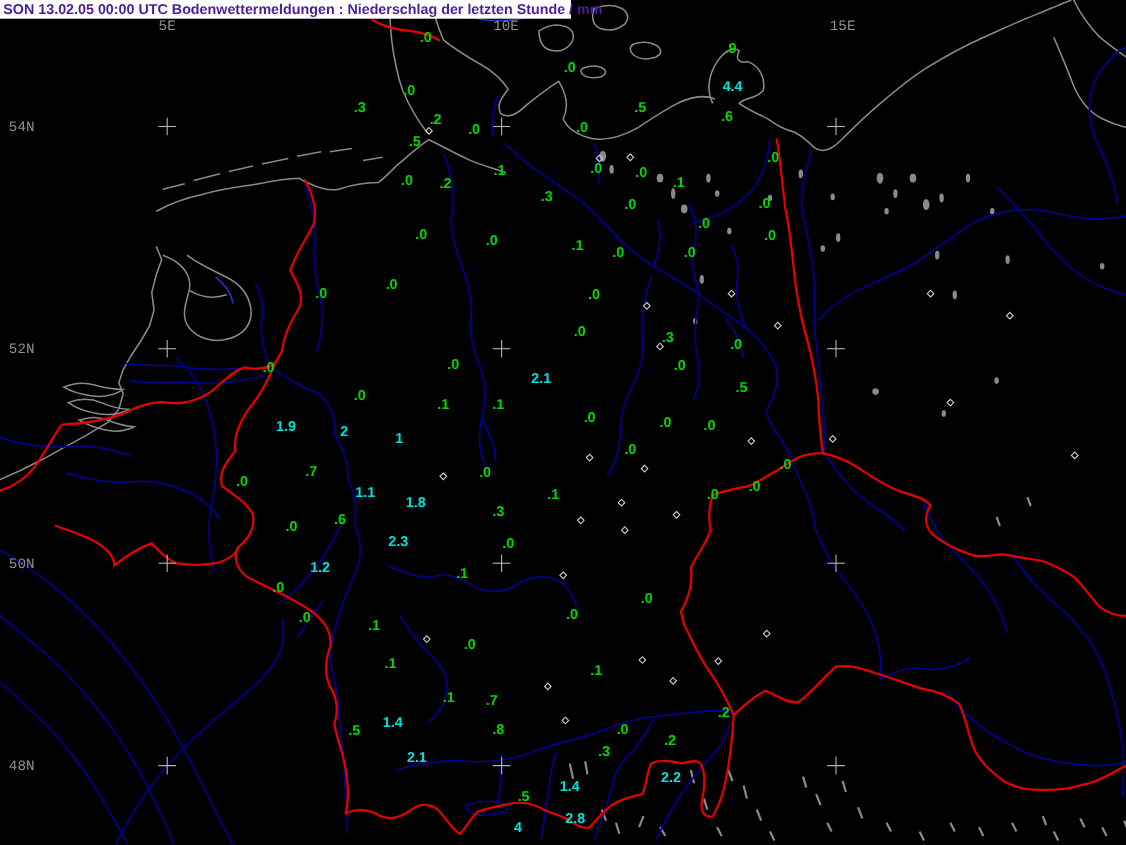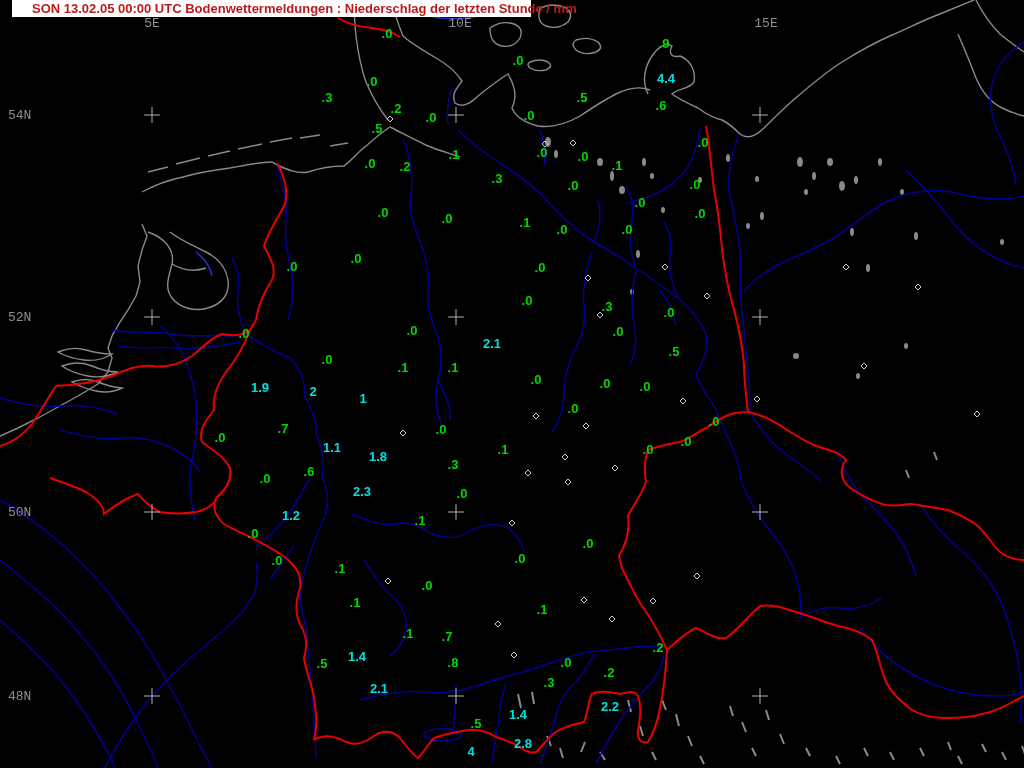--- a/index.html
+++ b/index.html
@@ -1,19 +1,19 @@
 <!DOCTYPE html>
 <html><head>
 <meta charset="utf-8">
 <style>
   html,body{margin:0;padding:0;background:#000;}
   #stage{position:relative;width:1024px;height:768px;background:#000;overflow:hidden;
          font-family:"Liberation Sans",sans-serif;}
-  #titlebar{position:absolute;left:12px;top:0;width:519px;height:17px;background:#fff;
-            color:#b91c1c;font-weight:bold;font-size:13px;line-height:17px;padding-left:20px;
+  #titlebar{position:absolute;left:0;top:0;width:519px;height:17px;background:#fff;
+            color:#4c1d95;font-weight:bold;font-size:13px;line-height:17px;padding-left:3px;
             white-space:nowrap;letter-spacing:0px;box-sizing:border-box;
             font-family:"Liberation Sans",sans-serif;}
   svg text.lonlat{font-family:"Liberation Mono",monospace;font-size:13px;fill:#8f8f8f;}
   svg text.station{font-family:"Liberation Sans",sans-serif;font-weight:bold;font-size:13px;}
   .coast{stroke:#8a8a8a;stroke-width:1.4;fill:none;}
   .lake{fill:#8a8a8a;stroke:none;}
   .alp{stroke:#8a8a8a;stroke-width:2;fill:none;}
   .river{stroke:#000096;stroke-width:1.5;fill:none;}
   .riverb{stroke:#2233cc;stroke-width:1.5;fill:none;}
   .border{stroke:#e80000;stroke-width:2;fill:none;}

